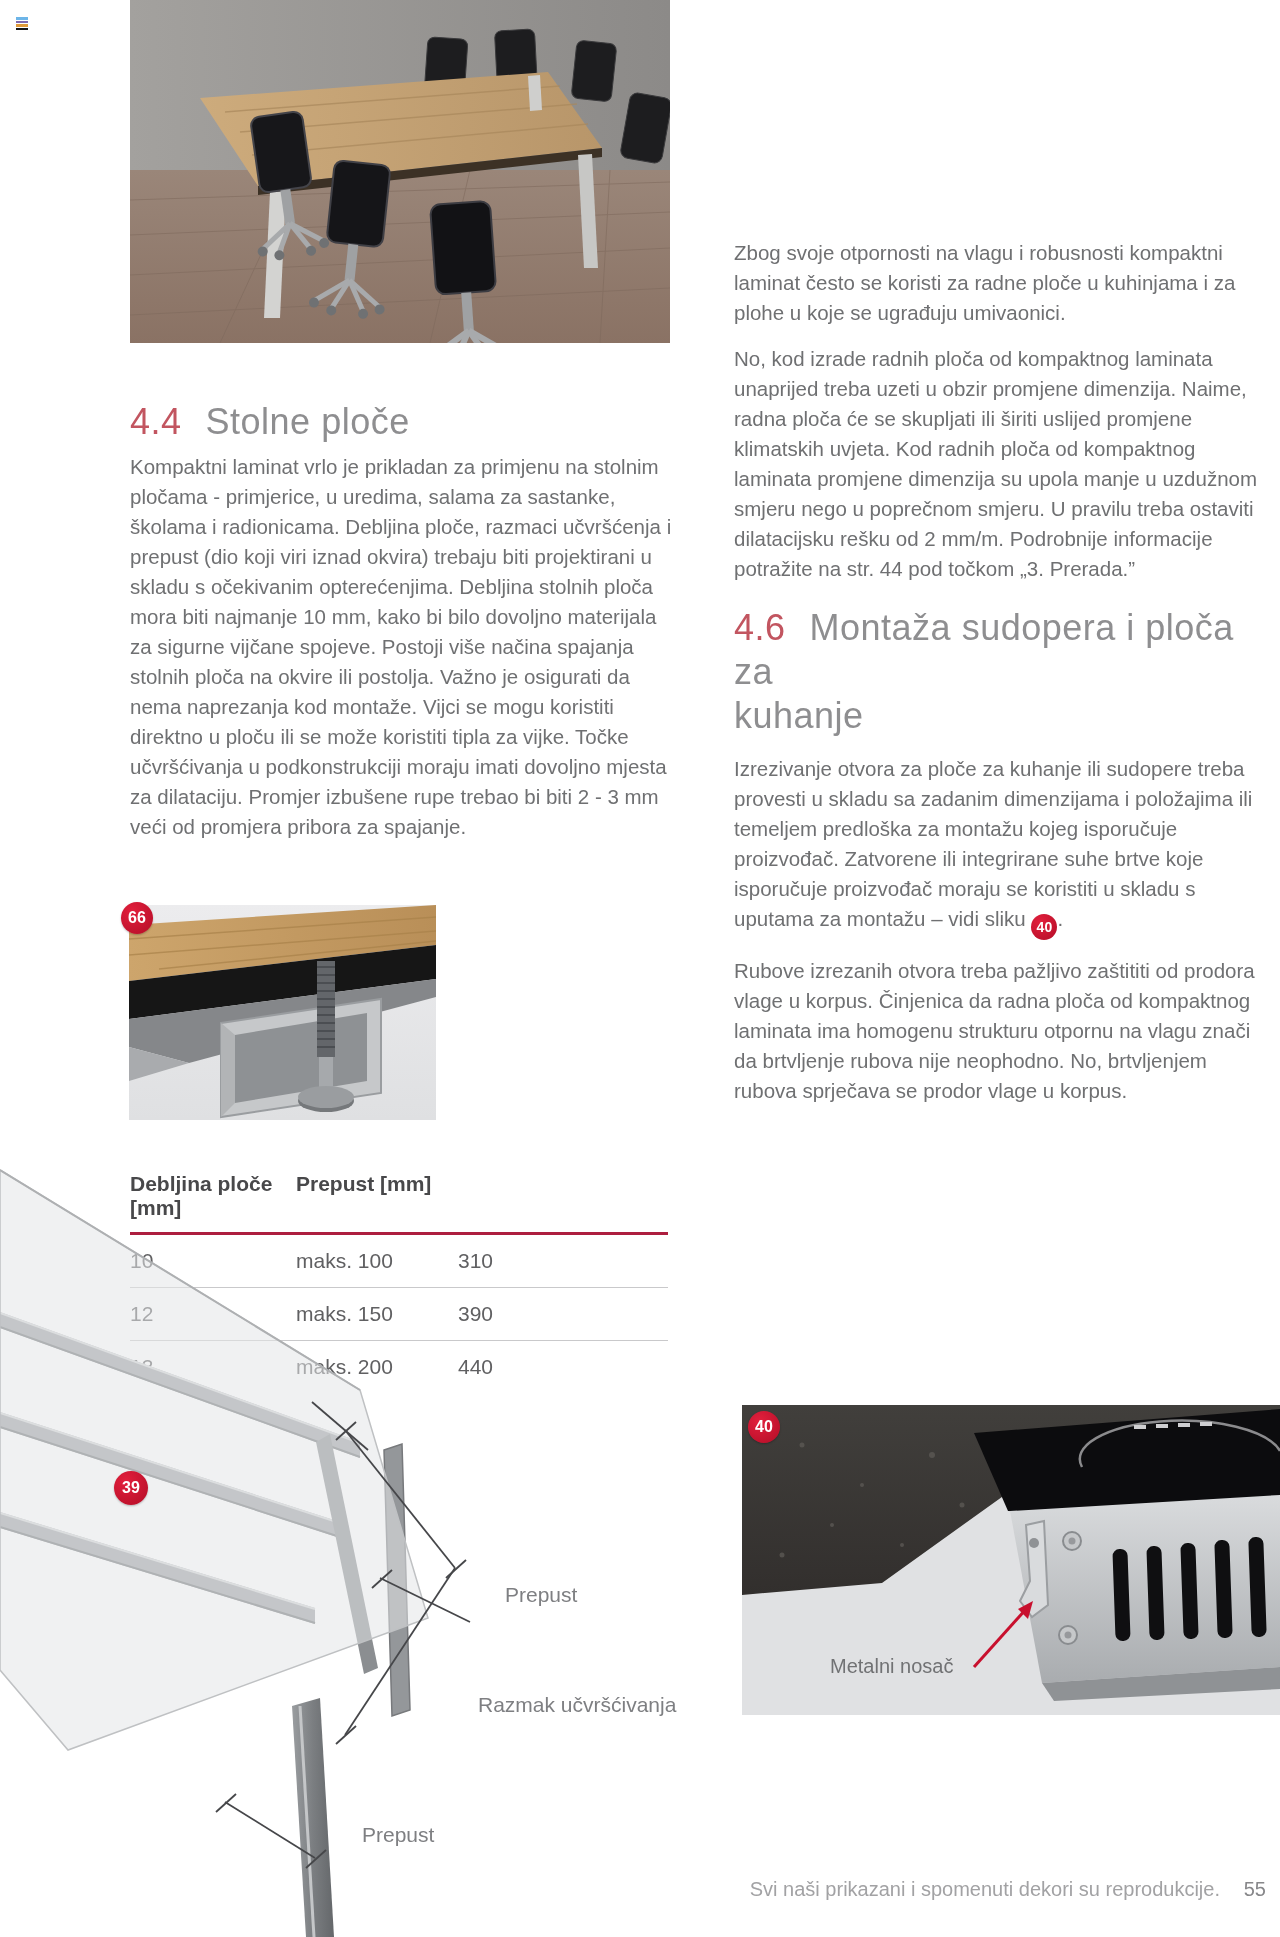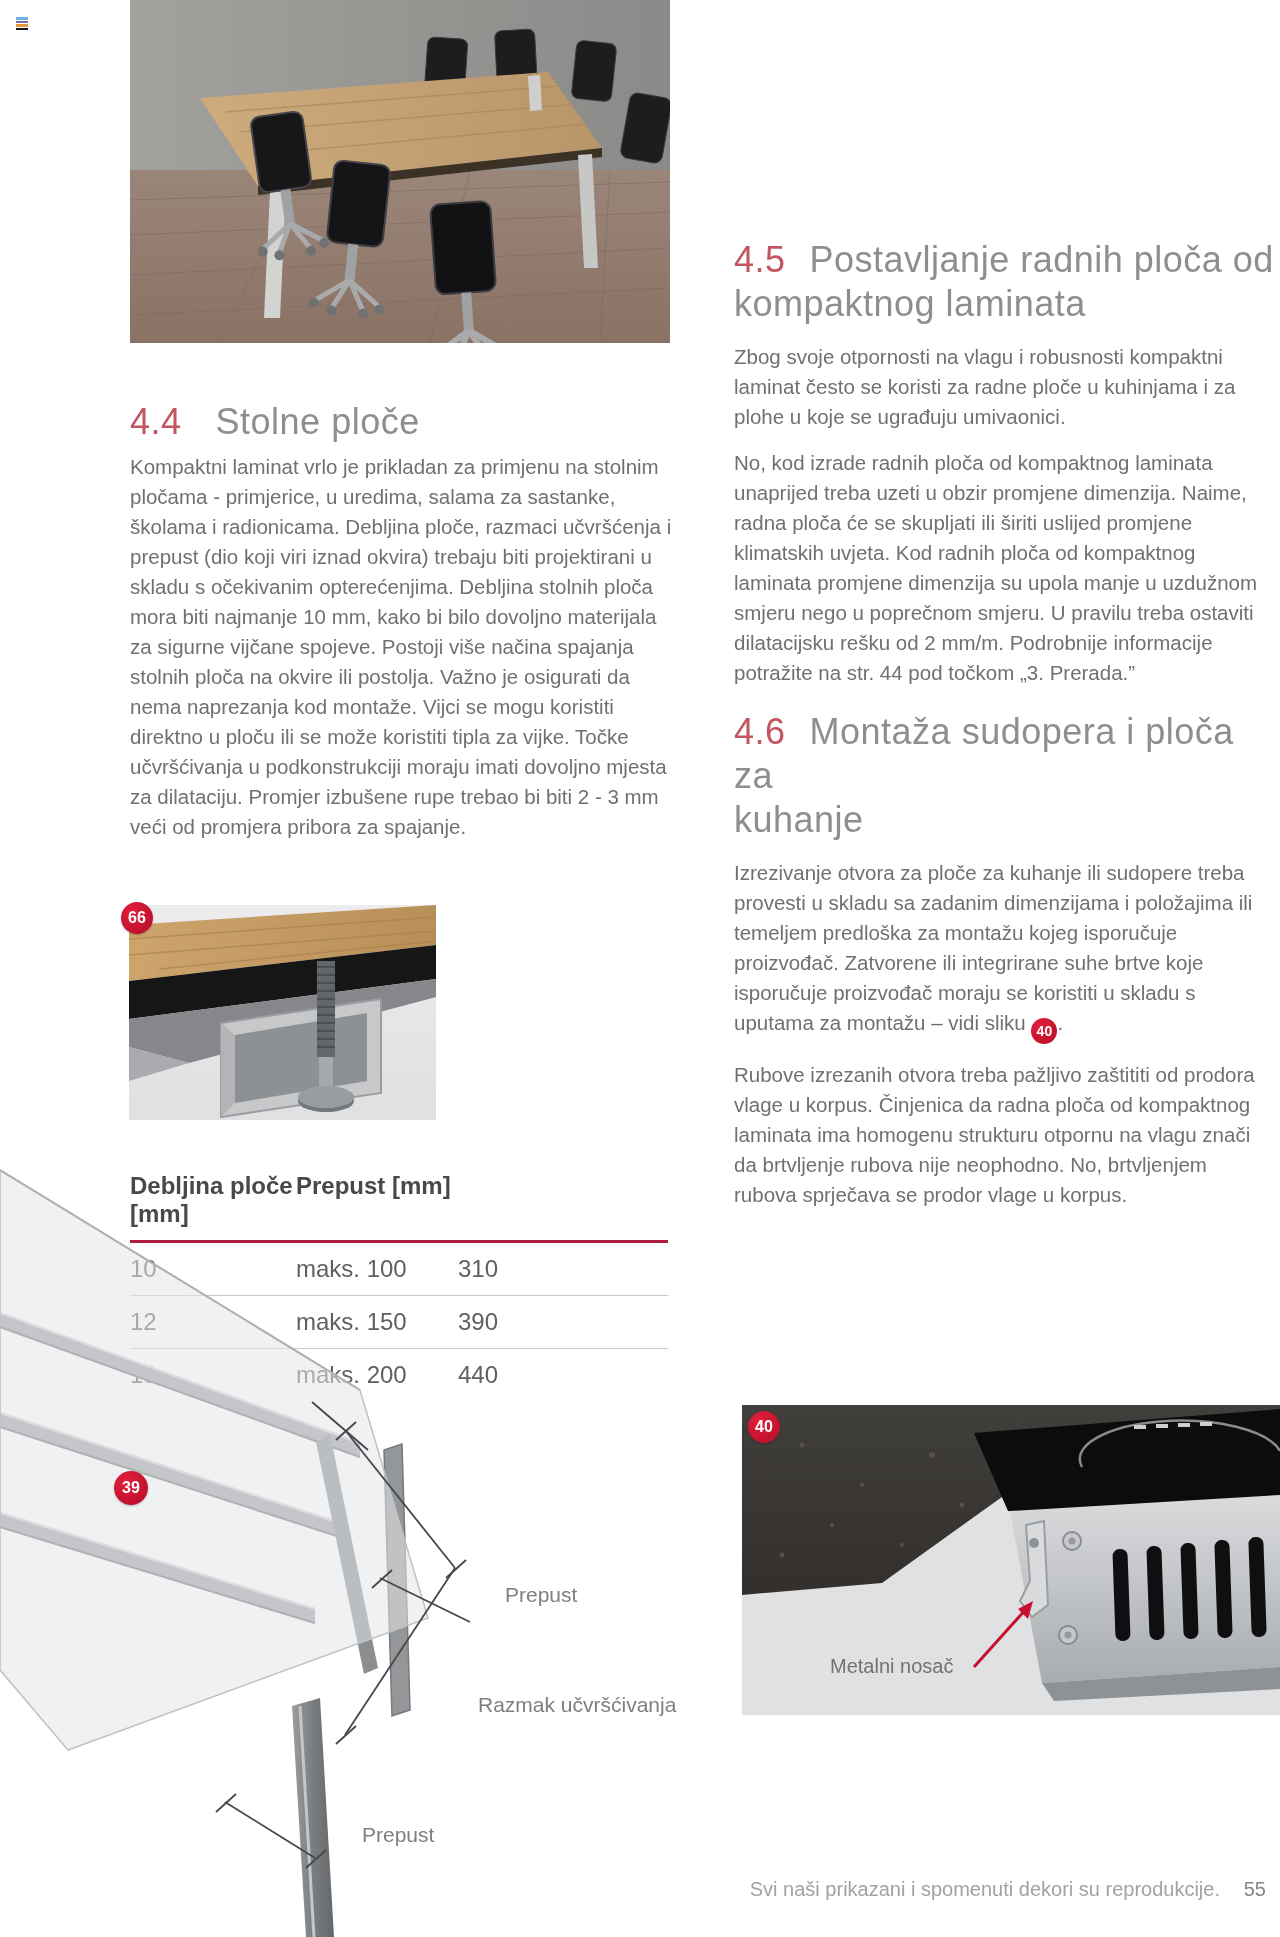--- a/index.html
+++ b/index.html
@@ -8,21 +8,21 @@
 
   
   .logo{position:absolute;left:16px;top:17px;width:12px;height:13px;display:flex;flex-direction:column;gap:1px;}
   .logo span{display:block;width:100%;height:2.5px;}
 
   
   .photo-top{position:absolute;left:130px;top:0;width:540px;height:343px;overflow:hidden;}
 
   
   .h-sec{position:absolute;font-size:36px;font-weight:300;letter-spacing:0.5px;color:#8e8e90;line-height:44px;}
-  .h-sec .num{color:#c25560;margin-right:34px;}
+  .h-sec .num{color:#c25560;margin-right:24px;}
 
   
   .body-text{font-size:20.5px;line-height:30px;color:#6f7072;}
   .left-para{position:absolute;left:130px;top:452px;width:548px;}
 
   .right-col{position:absolute;left:734px;top:238px;width:546px;}
   .right-col h2{font-size:36px;font-weight:300;letter-spacing:0.5px;color:#8e8e90;line-height:44px;margin:0 0 16px 0;}
   .right-col h2 .num{color:#c25560;margin-right:24px;}
   .right-col p{margin:0 16px 16px 0;}
   .right-col .h46{margin-top:22px;}
@@ -33,21 +33,21 @@
          color:#ffffff;font-weight:bold;font-size:16px;display:flex;align-items:center;justify-content:center;
          box-shadow:0 1px 2px rgba(0,0,0,0.25);}
   .badge-inline{display:inline-flex;width:26px;height:26px;border-radius:50%;
          background:radial-gradient(circle at 35% 30%,#e21f3c,#b30d27);
          color:#fff;font-weight:bold;font-size:14px;align-items:center;justify-content:center;vertical-align:-6px;}
 
   
   .fig38{position:absolute;left:129px;top:905px;width:307px;height:215px;}
 
   
-  .spec-table{position:absolute;left:130px;top:1172px;width:538px;font-size:24px;color:#606062;}
+  .spec-table{position:absolute;left:130px;top:1172px;width:538px;font-size:21px;color:#606062;}
   .spec-table .hdr{display:flex;font-weight:bold;color:#48484a;padding-bottom:12px;}
   .spec-table .rule{height:3px;background:#ad1e3f;}
   .spec-table .row{display:flex;align-items:center;height:52px;}
   .spec-table .sep{height:1px;background:#c9c9cb;}
   .c1{width:166px;} .c2{width:162px;} .c3{width:210px;}
 
   
   .fig39{position:absolute;left:0;top:1150px;width:700px;height:787px;}
 
   
@@ -246,22 +246,20 @@
     </div>
     <div class="sep"></div>
     <div class="row">
       <div class="c1">13</div>
       <div class="c2">maks. 200</div>
       <div class="c3">440</div>
     </div>
   </div>
 
   <div class="right-col body-text">
-    <h2><span class="num">4.5</span><span>Postavljanje radnih ploča od</span><br>
-      <span>kompaktnog laminata</span></h2>
     <p>Zbog svoje otpornosti na vlagu i robusnosti kompaktni laminat često se koristi za radne ploče u kuhinjama i za plohe u koje se ugrađuju umivaonici.</p>
     <p>No, kod izrade radnih ploča od kompaktnog laminata unaprijed treba uzeti u obzir promjene dimenzija. Naime, radna ploča će se skupljati ili širiti uslijed promjene klimatskih uvjeta. Kod radnih ploča od kompaktnog laminata promjene dimenzija su upola manje u uzdužnom smjeru nego u poprečnom smjeru. U pravilu treba ostaviti dilatacijsku rešku od 2 mm/m. Podrobnije informacije potražite na str. 44 pod točkom „3. Prerada.”</p>
 
     <h2 class="h46"><span class="num">4.6</span><span>Montaža sudopera i ploča za</span><br>
       <span>kuhanje</span></h2>
     <p><span>Izrezivanje otvora za ploče za kuhanje ili sudopere treba provesti u skladu sa zadanim dimenzijama i položajima ili temeljem predloška za montažu kojeg isporučuje proizvođač. Zatvorene ili integrirane suhe brtve koje isporučuje proizvođač moraju se koristiti u skladu s uputama za montažu – vidi sliku </span><span class="badge-inline">40</span><span>.</span></p>
     <p>Rubove izrezanih otvora treba pažljivo zaštititi od prodora vlage u korpus. Činjenica da radna ploča od kompaktnog laminata ima homogenu strukturu otpornu na vlagu znači da brtvljenje rubova nije neophodno. No, brtvljenjem rubova sprječava se prodor vlage u korpus.</p>
   </div>
 
   <div class="fig39">

